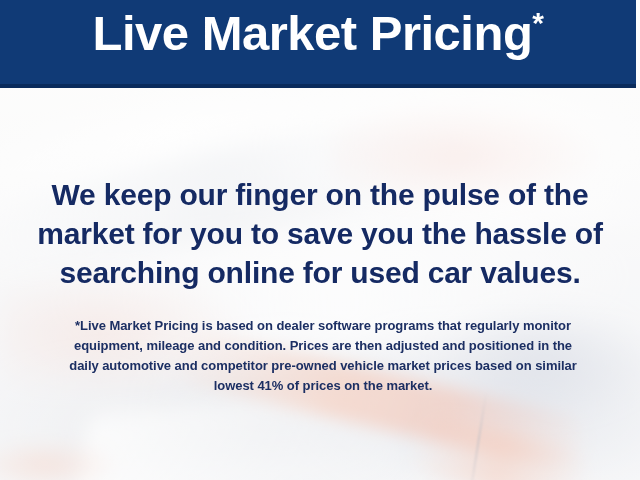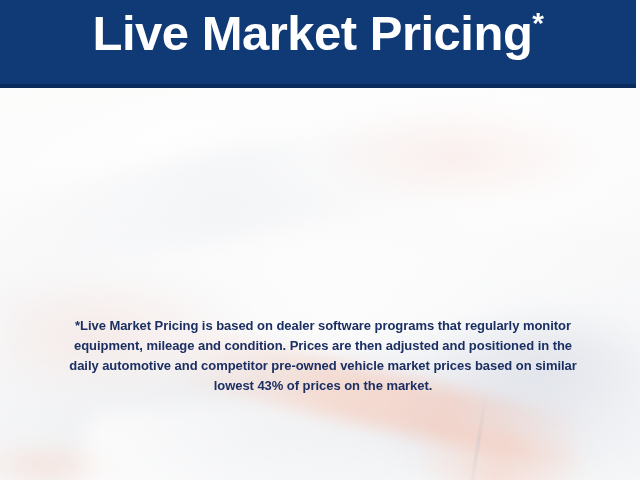--- a/index.html
+++ b/index.html
@@ -266,21 +266,26 @@
     <div class="tint-red-low"></div>
     <div class="tint-red-left"></div>
     <div class="antenna"></div>
     <div class="veil"></div>
   </div>
 
   <div class="header-bar">
     <div class="header-title"><span>Live Market Pricing</span><span class="ast">*</span></div>
   </div>
 
+  <div class="headline">
+    <span class="ln">We keep our finger on the pulse of the</span>
+    <span class="ln">market for you to save you the hassle of</span>
+    <span class="ln">searching online for used car values.</span>
+  </div>
 
   <div class="disclaimer">
     <span class="ln">*Live Market Pricing is based on dealer software programs that regularly monitor</span>
     <span class="ln">equipment, mileage and condition. Prices are then adjusted and positioned in the</span>
     <span class="ln">daily automotive and competitor pre-owned vehicle market prices based on similar</span>
-    <span class="ln">lowest 43% of prices on the market.</span>
+    <span class="ln">lowest 41% of prices on the market.</span>
   </div>
 
 </div>
 
 </body></html>

